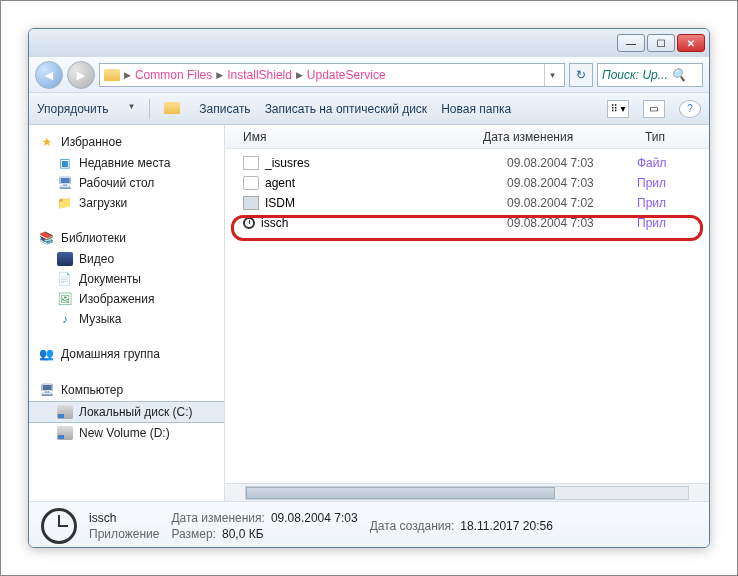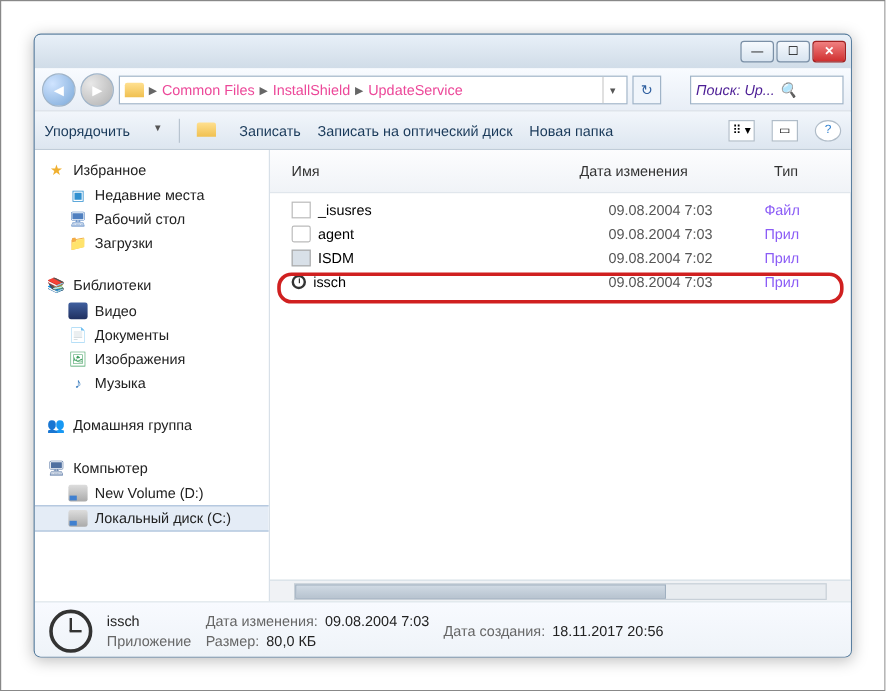--- a/index.html
+++ b/index.html
@@ -15,21 +15,21 @@
 
 .navbar { height: 36px; display: flex; align-items: center; padding: 0 6px; gap: 4px; border-bottom: 1px solid #d0d8e0; background: linear-gradient(#f8fbff,#e8eef6); }
 .navbtn { width: 28px; height: 28px; border: 1px solid #a0b4c8; border-radius: 50%; background: radial-gradient(circle at 30% 30%, #d0e4ff, #7aa8d8); display: flex; align-items: center; justify-content: center; color: #fff; font-size: 14px; }
 .navbtn.fwd { background: radial-gradient(circle at 30% 30%, #e8e8e8, #b0b0b0); }
 .addrbox { flex: 1; height: 24px; border: 1px solid #a0b4c8; background: #fff; display: flex; align-items: center; padding: 0 4px; gap: 4px; }
 .folder-ic { width: 16px; height: 12px; background: linear-gradient(#ffe090,#f0c050); border-radius: 2px 2px 0 0; }
 .crumb { display: flex; align-items: center; gap: 4px; color: #ec4899; }
 .crumb-sep { color: #666; font-size: 9px; }
 .addr-drop { width: 16px; height: 22px; border-left: 1px solid #ccc; display: flex; align-items: center; justify-content: center; color: #555; font-size: 9px; }
 .refreshbtn { width: 24px; height: 24px; border: 1px solid #a0b4c8; background: #f0f5fb; display: flex; align-items: center; justify-content: center; color: #3060a0; }
-.searchbox { width: 128px; height: 24px; border: 1px solid #a0b4c8; background: #fff; display: flex; align-items: center; padding: 0 4px; color: #4c1d95; font-style: italic; gap: 4px; margin-left: 20px; }
+.searchbox { width: 106px; height: 24px; border: 1px solid #a0b4c8; background: #fff; display: flex; align-items: center; padding: 0 4px; color: #0f766e; font-style: italic; gap: 4px; }
 
 
 .toolbar { height: 32px; background: linear-gradient(#f2f6fb,#dde6f0); border-bottom: 1px solid #c0ccd8; display: flex; align-items: center; padding: 0 8px; gap: 14px; }
 .tbtn { display: flex; gap: 19px; color: #1a3a5a; }
 .tbtn .drop { font-size: 8px; color: #555; }
 .tool-sep { width: 1px; height: 20px; background: #b8c4d0; }
 .tool-spacer { flex: 1; }
 .tool-icon { width: 22px; height: 18px; border: 1px solid #b0bcc8; background: #fff; display: flex; align-items: center; justify-content: center; font-size: 10px; }
 
 
@@ -48,21 +48,21 @@
 .ic.video { background: linear-gradient(#4060a0,#203060); border-radius: 2px; }
 .ic.doc { color: #888; }
 .ic.pic { color: #40a060; }
 .ic.music { color: #4080c0; }
 .ic.home { color: #60a060; }
 .ic.comp { color: #5070a0; }
 .ic.disk { background: linear-gradient(#ddd,#aaa); border-radius: 2px; position: relative; }
 .ic.disk::after { content:''; position:absolute; left:1px; bottom:1px; width:6px; height:4px; background:#4080d0; }
 
 .file-area { flex: 1; display: flex; flex-direction: column; }
-.col-headers { height: 36px; display: flex; align-items: center; border-bottom: 1px solid #e0e6ec; padding-left: 18px; color: #333; background: linear-gradient(#fdfdfe,#f0f3f7); }
+.col-headers { height: 24px; display: flex; align-items: center; border-bottom: 1px solid #e0e6ec; padding-left: 18px; color: #333; background: linear-gradient(#fdfdfe,#f0f3f7); }
 .col-name { width: 240px; }
 .col-date { width: 130px; }
 .col-type { flex: 1; margin-left: 32px; }
 .file-list { flex: 1; padding: 4px 14px 0 14px; position: relative; }
 .file-row { display: flex; align-items: center; height: 20px; padding-left: 4px; }
 .file-row .fname { width: 264px; display: flex; align-items: center; gap: 6px; }
 .file-row .fdate { width: 130px; color: #555; }
 .file-row .ftype { color: #8b5cf6; }
 .fic { width: 16px; height: 14px; display: inline-flex; align-items: center; justify-content: center; }
 .fic.page { background: #fff; border: 1px solid #bbb; }
@@ -185,27 +185,27 @@
       <div class="tree-spacer"></div>
       <div class="tree-group-title">
           <span class="ic home">👥</span>
           <span>Домашняя группа</span>
         </div>
       <div class="tree-spacer"></div>
       <div class="tree-group-title">
           <span class="ic comp">🖥</span>
           <span>Компьютер</span>
         </div>
-      <div class="tree-item">
-          <span class="ic disk"></span>
-          <span>New Volume (D:)</span>
-        </div>
       <div class="tree-item sel">
           <span class="ic disk"></span>
           <span>Локальный диск (C:)</span>
+        </div>
+      <div class="tree-item">
+          <span class="ic disk"></span>
+          <span>New Volume (D:)</span>
         </div>
     </div>
 
     <div class="file-area">
       <div class="col-headers">
         <div class="col-name">Имя</div>
         <div class="col-date">Дата изменения</div>
         <div class="col-type">Тип</div>
       </div>
       <div class="file-list">

